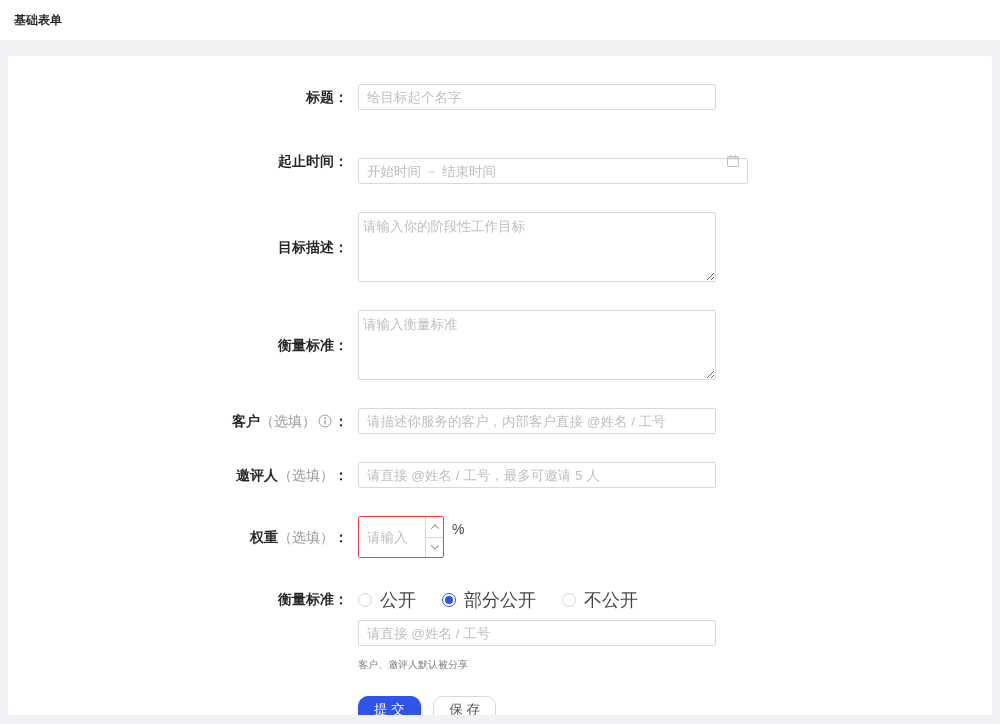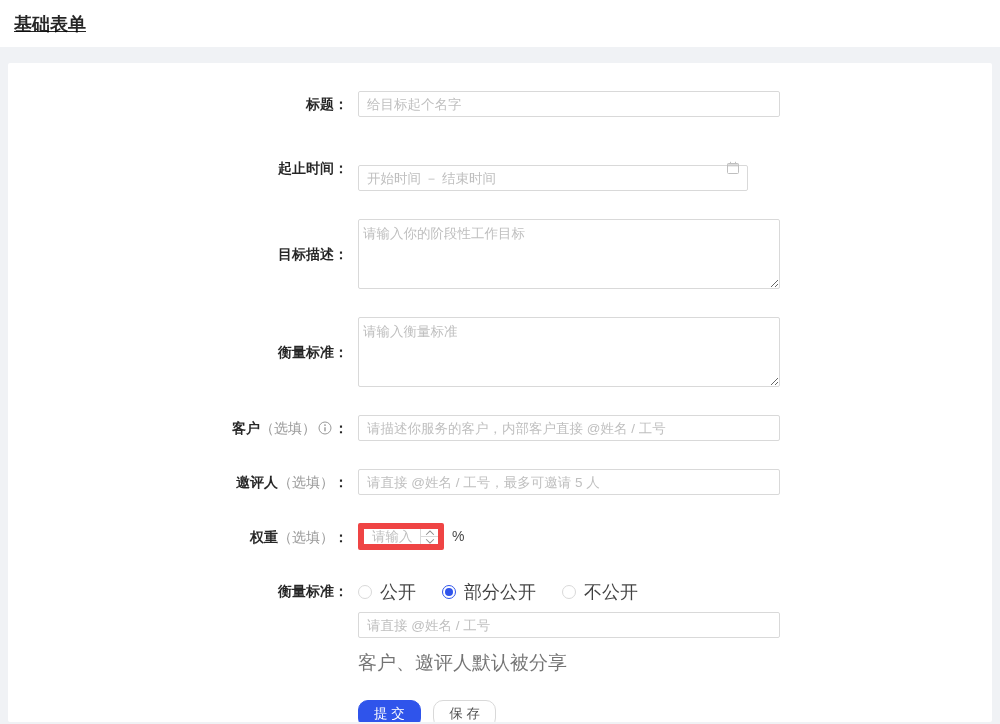--- a/index.html
+++ b/index.html
@@ -9,24 +9,23 @@
     background: #f0f2f5;
     font-family: "Liberation Sans", "DejaVu Sans", sans-serif;
     overflow: hidden;
   }
   .page-header {
     background: #fff;
     padding: 12px 14px 11px;
   }
   .page-title {
     margin: 0;
-    font-size: 18px;
+    font-size: 12px;
     font-weight: 700;
     color: rgba(0,0,0,0.85);
-    text-decoration: underline;
   }
   .content-area { padding: 16px 8px 7px; }
   .form-card {
     background: #fff;
     border-radius: 2px;
     height: 659px;
     padding-top: 28px;
     overflow: hidden;
   }
   .form-item { display: flex; align-items: center; margin-bottom: 28px; }
@@ -47,21 +46,21 @@
   }
   .info-icon {
     display: inline-block;
     vertical-align: -2px;
     margin: 0 2px;
     color: #999;
     line-height: 0;
   }
   .control { display: flex; align-items: flex-start; }
   .input, .textarea {
-    width: 422px;
+    width: 358px;
     border: 1px solid #d9d9d9;
     border-radius: 2px;
     font-size: 13.5px;
     color: rgba(0,0,0,0.65);
     outline: none;
     background: #fff;
     font-family: inherit;
   }
   .input { height: 26px; padding: 0 8px; }
   .textarea { height: 70px; padding: 4px 4px; line-height: 1.5; resize: vertical; }
@@ -69,22 +68,22 @@
   .input-affix { position: relative; width: 390px; }
   .input-affix .input { width: 100%; padding-right: 40px; margin-top: 20px; }
   .suffix-icon {
     position: absolute; right: 8px; top: 50%;
     transform: translateY(-50%);
     color: #bfbfbf; line-height: 0;
   }
   
   .number-group {
     display: flex;
-    width: 86px; height: 27px;
-    border: 6px solid #ef4444;
+    width: 86px; height: 42px;
+    border: 1px solid #ef4444;
     border-radius: 2px;
     overflow: hidden;
     background: #fff;
   }
   .number-group .num-input {
     flex: 1; min-width: 0;
     border: none; outline: none;
     padding: 0 8px;
     font-size: 13.5px;
     color: rgba(0,0,0,0.65);
@@ -115,21 +114,21 @@
     content: '';
     position: absolute;
     left: 2px; top: 2px; right: 2px; bottom: 2px;
     border-radius: 50%;
     background: #2f54eb;
   }
   .radio-label { font-size: 18px; color: rgba(0,0,0,0.75); }
   .row-tight { margin-bottom: 8px; }
   .row-share { margin-bottom: 12px; }
   .offset { margin-left: 350px; }
-  .help-text { font-size: 19px; color: rgba(0,0,0,0.55); margin-bottom: 24px; }
+  .help-text { font-size: 10px; color: rgba(0,0,0,0.55); margin-bottom: 24px; }
   
   .btn {
     height: 28px;
     padding: 0 15px;
     font-size: 13.5px;
     border-radius: 10px;
     cursor: pointer;
     font-family: inherit;
     line-height: 26px;
   }

